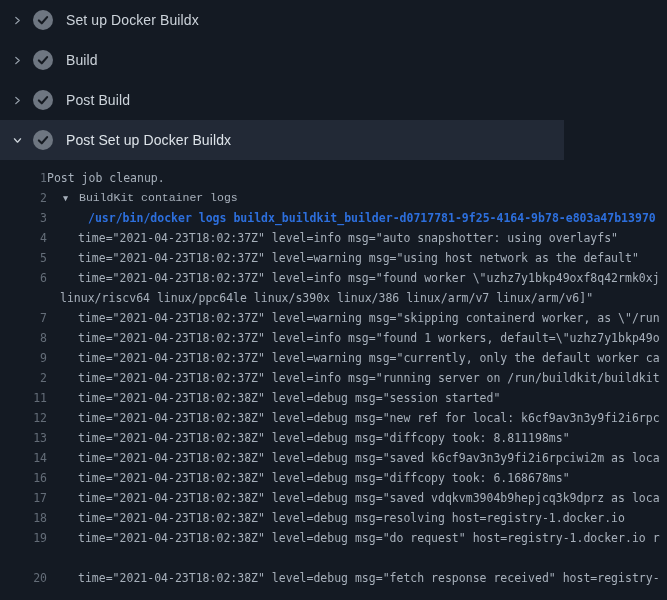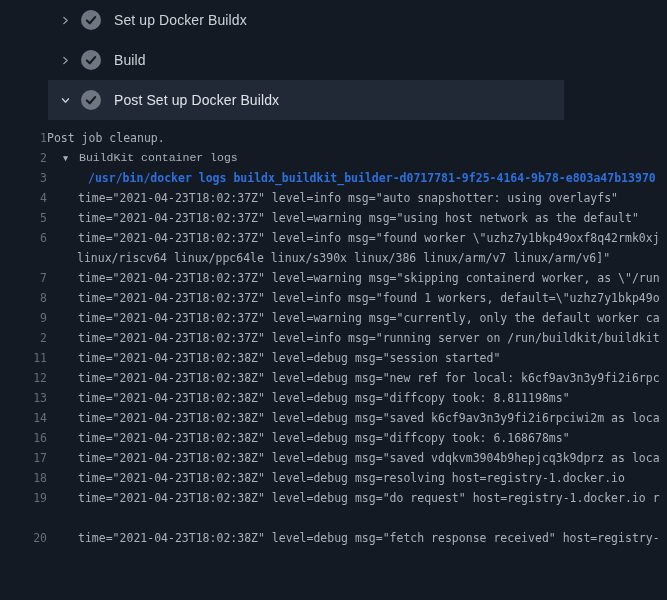--- a/index.html
+++ b/index.html
@@ -14,21 +14,21 @@
     --log-text:#a7b0bb;
     --num-text:#646d78;
     --cmd-blue:#2d6fdd;
   }
   *{box-sizing:border-box;margin:0;padding:0;}
   html,body{width:667px;height:600px;overflow:hidden;}
   body{
     background:var(--bg);
     font-family:"Liberation Sans", sans-serif;
   }
-  .steps{width:564px;padding-left:48px;}
+  .steps{width:564px;}
   .step{
     height:40px;
     display:flex;
     align-items:center;
     padding-left:12px;
     cursor:pointer;
   }
   .step.expanded{background:var(--row-highlight);text-align:right;}
   .chev{
     width:11px;height:11px;
@@ -67,21 +67,21 @@
   }
   .txt{
     color:var(--log-text);
   }
   .row.inner .txt{margin-left:31px;}
   .row.command .txt{
     margin-left:41px;
     color:var(--cmd-blue);
     font-weight:bold;
   }
-  .row.wrap .txt{margin-left:30px;}
+  .row.wrap .txt{margin-left:13px;}
   .row.group .txt{margin-left:1px;font-family:Liberation Mono, monospace;}
   .twisty{
     display:inline-block;
     margin-left:16px;
     width:15px;
     color:var(--log-text);
     font-size:8.5px;
     cursor:pointer;
   }
 </style>
@@ -107,20 +107,32 @@
       <path d="M5.5 3.5 L10.5 8 L5.5 12.5" fill="none" stroke="currentColor" stroke-width="1.8" stroke-linecap="round" stroke-linejoin="round"></path>
     </svg>
     <span class="check">
       <svg viewBox="0 0 16 16" width="20" height="20">
         <circle cx="8" cy="8" r="8" fill="#6e7681"></circle>
         <path d="M4.7 8.4 L7 10.6 L11.3 5.7" fill="none" stroke="#161b22" stroke-width="1.7" stroke-linecap="round" stroke-linejoin="round"></path>
       </svg>
     </span>
     <span class="step-label">Build</span>
   </div>
+      <div class="step">
+    <svg class="chev" viewBox="0 0 16 16">
+      <path d="M5.5 3.5 L10.5 8 L5.5 12.5" fill="none" stroke="currentColor" stroke-width="1.8" stroke-linecap="round" stroke-linejoin="round"></path>
+    </svg>
+    <span class="check">
+      <svg viewBox="0 0 16 16" width="20" height="20">
+        <circle cx="8" cy="8" r="8" fill="#6e7681"></circle>
+        <path d="M4.7 8.4 L7 10.6 L11.3 5.7" fill="none" stroke="#161b22" stroke-width="1.7" stroke-linecap="round" stroke-linejoin="round"></path>
+      </svg>
+    </span>
+    <span class="step-label">Post Build</span>
+  </div>
       <div class="step expanded">
     <svg class="chev" viewBox="0 0 16 16">
       <path d="M5.5 3.5 L10.5 8 L5.5 12.5" fill="none" stroke="currentColor" stroke-width="1.8" stroke-linecap="round" stroke-linejoin="round"></path>
     </svg>
     <span class="check">
       <svg viewBox="0 0 16 16" width="20" height="20">
         <circle cx="8" cy="8" r="8" fill="#6e7681"></circle>
         <path d="M4.7 8.4 L7 10.6 L11.3 5.7" fill="none" stroke="#161b22" stroke-width="1.7" stroke-linecap="round" stroke-linejoin="round"></path>
       </svg>
     </span>

